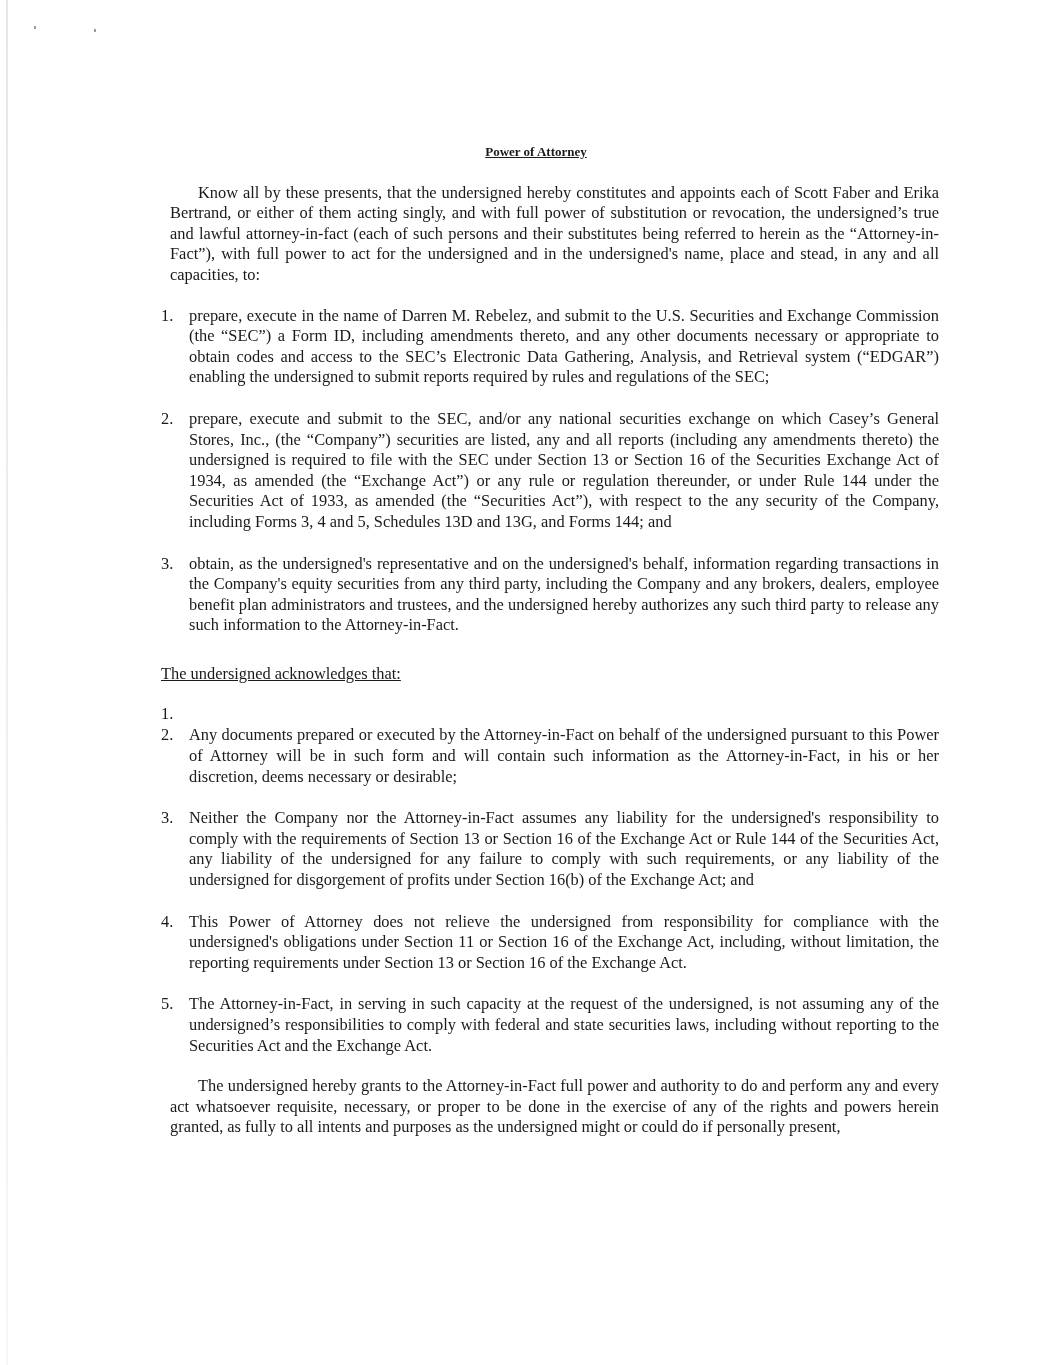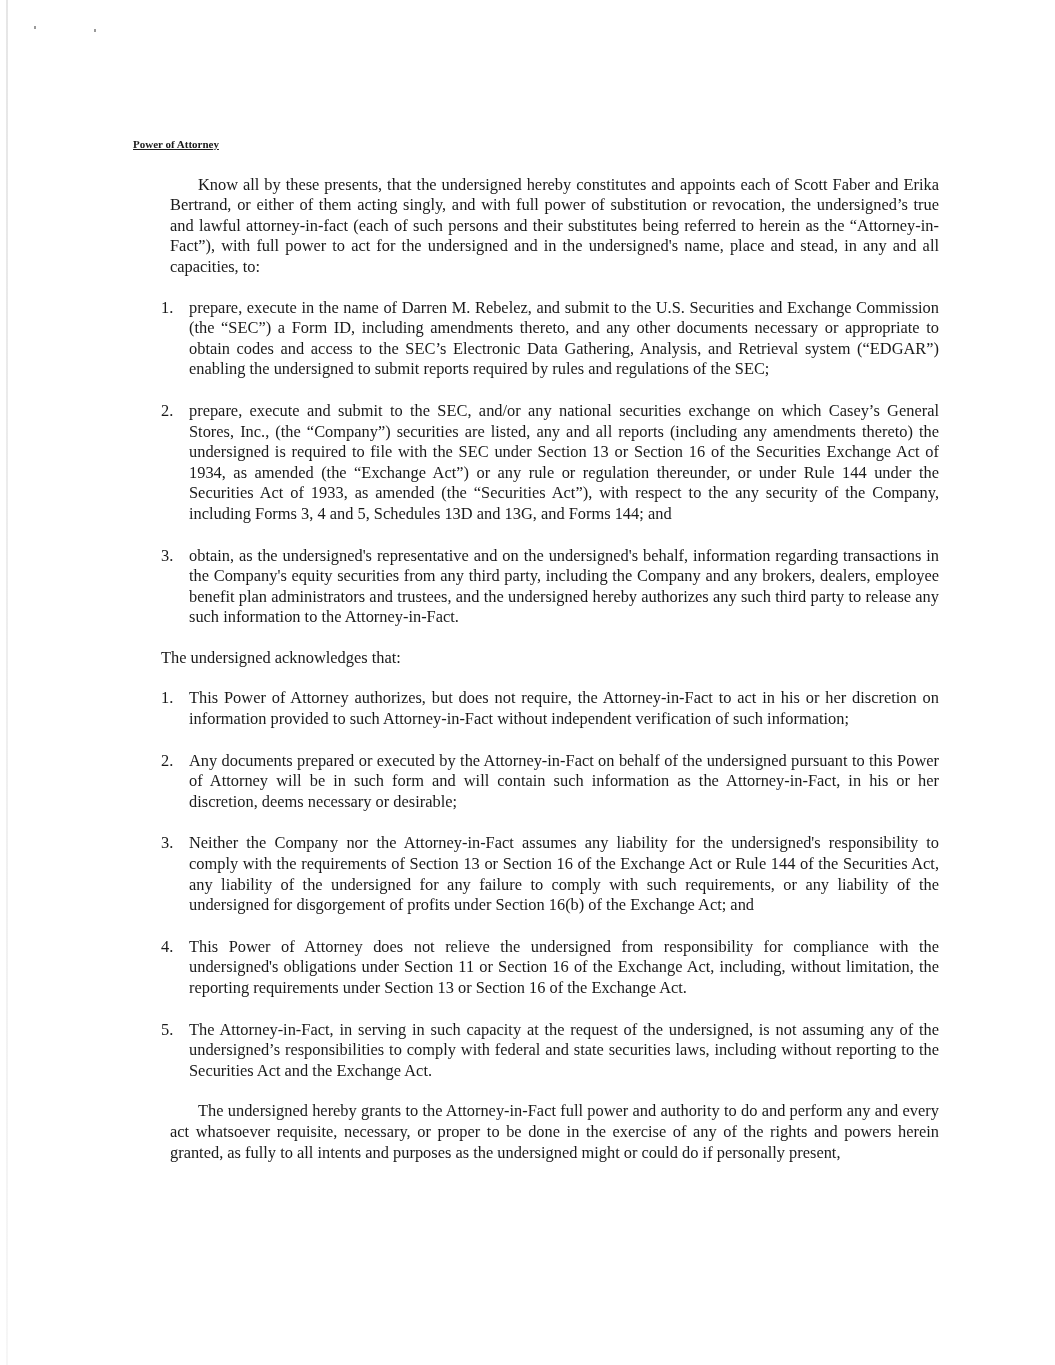--- a/index.html
+++ b/index.html
@@ -11,33 +11,33 @@
   .left-edge {
     position: absolute; left: 6px; top: 0; width: 2px; height: 1365px;
     background: linear-gradient(to bottom, #e6e6e6, #f0f0f0 60%, #f6f6f6);
   }
   .speck { position: absolute; width: 2px; height: 3px; background: #9a9a9a; }
   .page {
     position: absolute; left: 133px; top: 134px; width: 806px;
     font-size: 16.4px; line-height: 20.6px;
   }
   .title {
-    font-weight: bold; text-decoration: underline;
-    font-size: 11px; margin: 0 0 20px 0;
+    text-align: center; font-weight: bold; text-decoration: underline;
+    font-size: 13px; margin: 8px 0 20px 0;
   }
   p { margin: 0; text-align: justify; }
   .indent { text-indent: 28px; margin-left: 37px; }
   ol { margin: 0; padding: 0; list-style: none; }
   li {
     position: relative; padding-left: 56px; text-align: justify;
   }
   li .num { position: absolute; left: 28px; top: 0; }
   .gap-sm { height: 20px; }
   .gap-md { height: 21px; }
-  .ack { padding-left: 28px; margin-top: 0; }
+  .ack { padding-left: 28px; margin-top: 8px; text-decoration: underline; }
 </style>
 </head>
 <body>
 
 <div class="left-edge"></div>
 <div class="speck" style="left:34px;top:26px;"></div>
 <div class="speck" style="left:94px;top:29px;"></div>
 
 <div class="page">
   <div class="title">Power of Attorney</div>
@@ -65,21 +65,20 @@
 
   <div class="gap-sm"></div>
 
   <p class="ack">The undersigned acknowledges that:</p>
 
   <div class="gap-sm"></div>
 
   <ol>
     <li>
       <span class="num">1.</span>
-      <span>This Power of Attorney authorizes, but does not require, the Attorney-in-Fact to act in his or her discretion on information provided to such Attorney-in-Fact without independent verification of such information;</span>
     </li>
     <div class="gap-md"></div>
     <li>
       <span class="num">2.</span>
       <span>Any documents prepared or executed by the Attorney-in-Fact on behalf of the undersigned pursuant to this Power of Attorney will be in such form and will contain such information as the Attorney-in-Fact, in his or her discretion, deems necessary or desirable;</span>
     </li>
     <div class="gap-md"></div>
     <li>
       <span class="num">3.</span>
       <span>Neither the Company nor the Attorney-in-Fact assumes any liability for the undersigned's responsibility to comply with the requirements of Section 13 or Section 16 of the Exchange Act or Rule 144 of the Securities Act, any liability of the undersigned for any failure to comply with such requirements, or any liability of the undersigned for disgorgement of profits under Section 16(b) of the Exchange Act; and</span>

